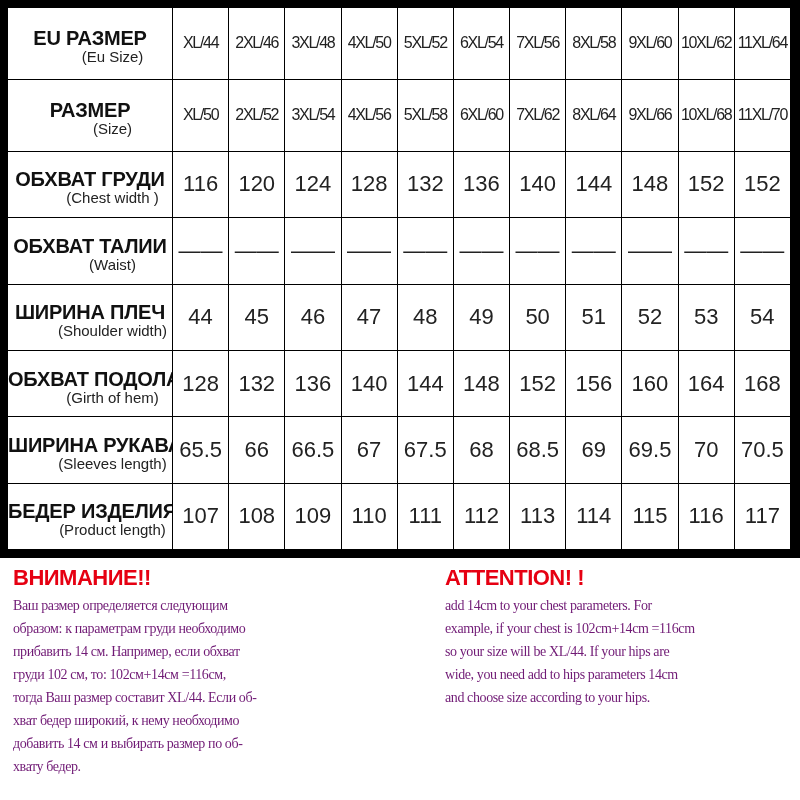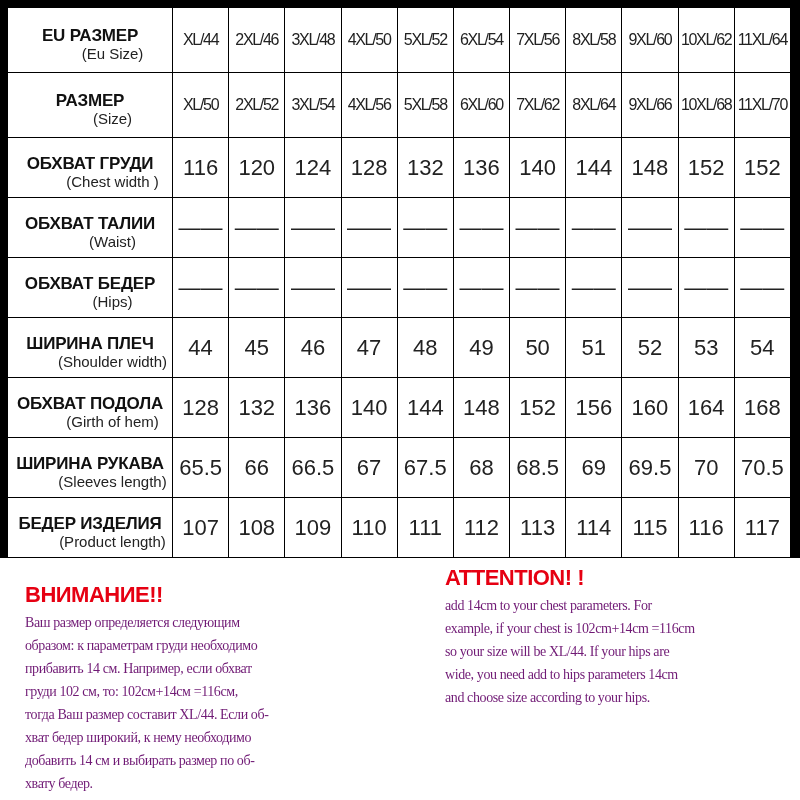--- a/index.html
+++ b/index.html
@@ -11,29 +11,29 @@
     }
     table.size-table {
       width: 784px; height: 543px; border-collapse: collapse; table-layout: fixed;
       background: #fff;
     }
     table.size-table td {
       border: 1px solid #000; text-align: center; vertical-align: middle; padding: 0;
       overflow: hidden; white-space: nowrap;
     }
     td.label-cell { width: 164px; }
-    .label-ru { font-weight: bold; font-size: 17px; line-height: 19px; color: #111; letter-spacing: -0.2px; margin-top: 8px; }
+    .label-ru { font-weight: bold; font-size: 20px; line-height: 19px; color: #111; letter-spacing: -0.2px; margin-top: 8px; }
     .label-en { font-size: 15px; line-height: 17px; color: #222; padding-left: 45px; }
     td.size-cell { font-size: 16px; letter-spacing: -1.3px; color: #222; }
     td.num-cell { font-size: 22px; color: #222; }
     tr.r-size td { height: 64px; }
     tr.r-meas td { height: 59px; }
     .notes { position: absolute; top: 565px; left: 0; width: 800px; height: 235px; }
     .note { position: absolute; top: 0; }
-    .note-ru { left: 25px; width: 385px; margin-top: 17px; }
+    .note-ru { left: 13px; width: 385px; }
     .note-en { left: 417px; width: 383px; margin-left: 28px; }
     .note-title { color: #e60012; font-weight: bold; font-size: 22px; line-height: 26px; letter-spacing: -0.5px; }
     .note-body { font-family: Liberation Serif, serif; font-size: 14px; line-height: 23px; color: #701a75; margin-top: 3px; letter-spacing: -0.4px; }
     .note-body span { display: block; white-space: nowrap; }
   </style>
 </head>
 <body>
 
 <div class="table-frame">
   <table class="size-table">
@@ -86,37 +86,20 @@
           <td class="num-cell">140</td>
           <td class="num-cell">144</td>
           <td class="num-cell">148</td>
           <td class="num-cell">152</td>
           <td class="num-cell">152</td>
         </tr>
         <tr class="r-meas">
           <td class="label-cell">
             <div class="label-ru">ОБХВАТ ТАЛИИ</div>
             <div class="label-en">(Waist)</div>
-          </td>
-          <td class="num-cell">——</td>
-          <td class="num-cell">——</td>
-          <td class="num-cell">——</td>
-          <td class="num-cell">——</td>
-          <td class="num-cell">——</td>
-          <td class="num-cell">——</td>
-          <td class="num-cell">——</td>
-          <td class="num-cell">——</td>
-          <td class="num-cell">——</td>
-          <td class="num-cell">——</td>
-          <td class="num-cell">——</td>
-        </tr>
-        <tr class="r-meas">
-          <td class="label-cell">
-            <div class="label-ru">ОБХВАТ БЕДЕР</div>
-            <div class="label-en">(Hips)</div>
           </td>
           <td class="num-cell">——</td>
           <td class="num-cell">——</td>
           <td class="num-cell">——</td>
           <td class="num-cell">——</td>
           <td class="num-cell">——</td>
           <td class="num-cell">——</td>
           <td class="num-cell">——</td>
           <td class="num-cell">——</td>
           <td class="num-cell">——</td>

